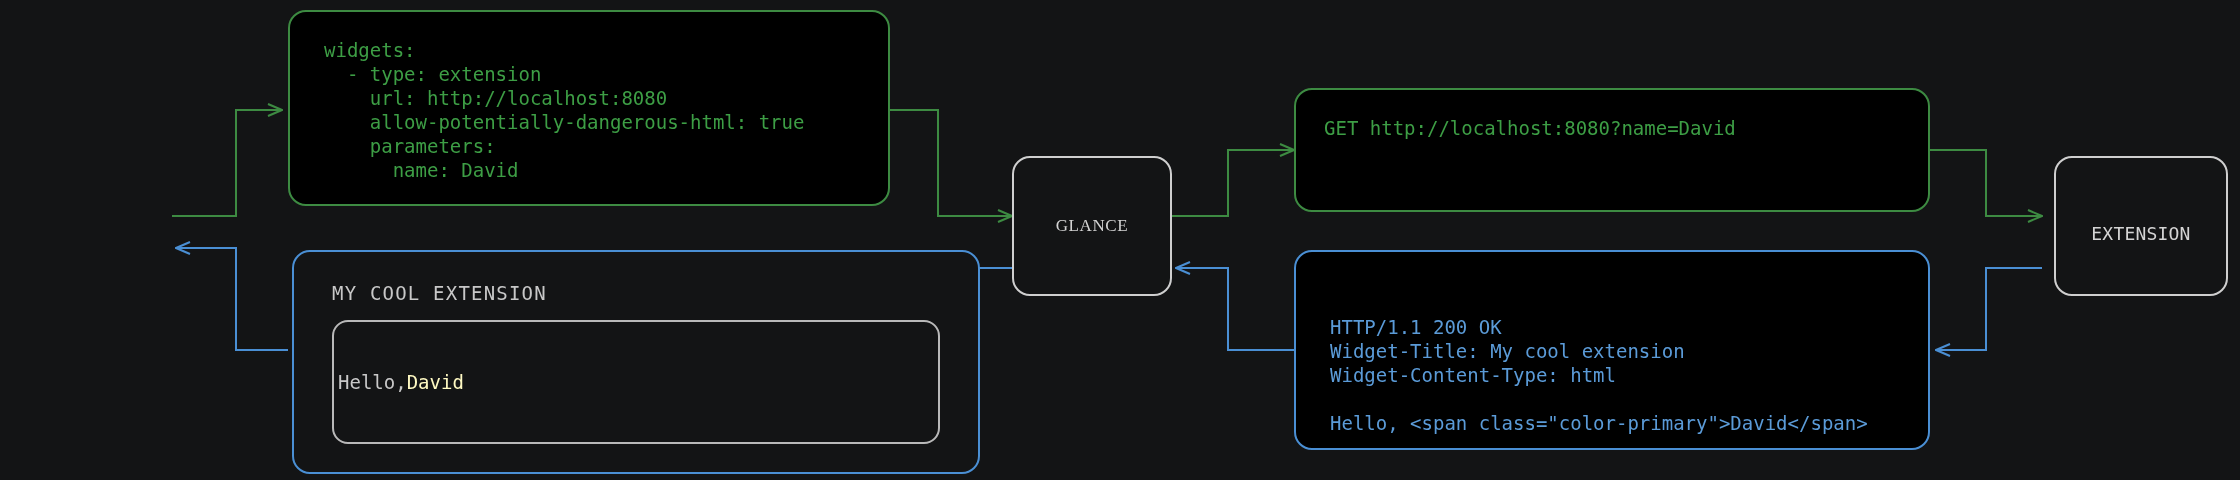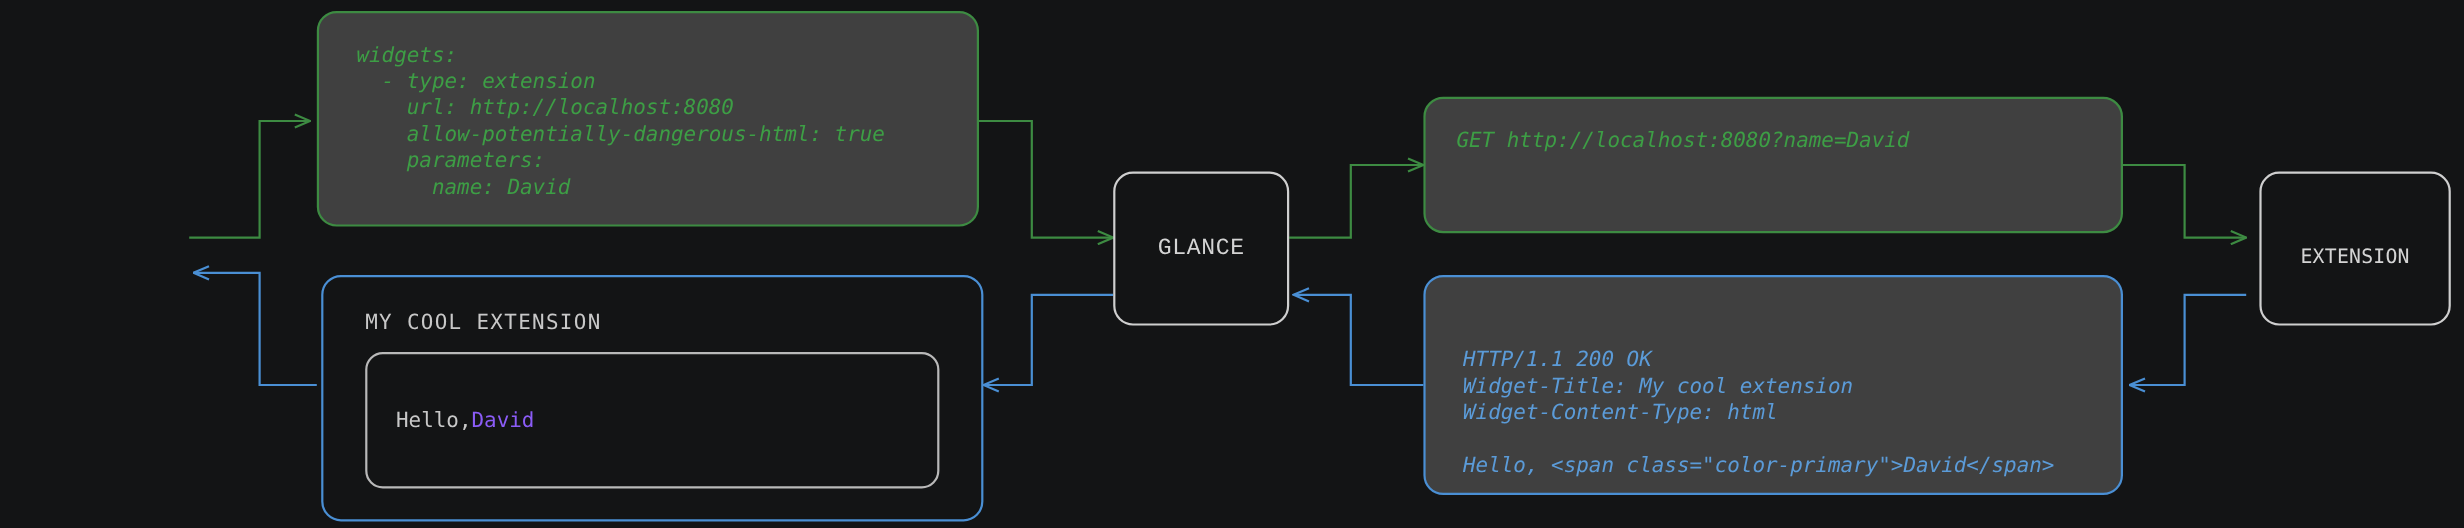--- a/index.html
+++ b/index.html
@@ -27,38 +27,37 @@
     box-sizing: border-box;
     border: 2px solid #cfcfcf;
     border-radius: 18px;
     background: #131415;
     display: flex;
     align-items: center;
     justify-content: center;
   }
   .node-label {
     color: #d4d4d4;
-    font-family: Liberation Mono, monospace;
-    font-size: 21px;
+    font-family: Liberation Serif, serif;
+    font-size: 17px;
     letter-spacing: 0.6px;
   }
   .node-label.mono {
     font-family: "DejaVu Sans Mono", monospace;
     font-size: 18px;
     letter-spacing: 0.2px;
     margin-top: 15px;
   }
   .codebox {
     position: absolute;
     box-sizing: border-box;
     border-radius: 18px;
-    background: #404040;
+    background: #000000;
     border: 2px solid #3d8b42;
     padding: 26px 34px;
-    font-style: italic;
   }
   .codebox.blue {
     border-color: #4a8fd4;
   }
   .code {
     margin: 0;
     font-family: "DejaVu Sans Mono", monospace;
     font-size: 19px;
     line-height: 24px;
     white-space: pre;
@@ -83,29 +82,29 @@
     letter-spacing: 1.2px;
     margin-bottom: 16px;
   }
   .widget-body {
     box-sizing: border-box;
     border: 2px solid #b9b9b9;
     border-radius: 16px;
     height: 124px;
     display: flex;
     align-items: center;
-    padding: 0 26px;
+    padding: 0 4px;
   }
   .widget-text {
     font-family: "DejaVu Sans Mono", monospace;
     font-size: 19px;
     color: #c8c8c8;
   }
   .accent {
-    color: #8b5cf6;
+    color: #fef9c3;
     text-align: center;
   }
 </style>
 </head>
 <body>
 
 <div id="stage">
 
   <svg id="wires" viewBox="0 0 2240 480" width="2240" height="480">
     <defs>
@@ -157,21 +156,21 @@
   </div>
 
   <div class="codebox blue" style="left:1294px; top:250px; width:636px; height:200px;">
     <pre class="code blue">HTTP/1.1 200 OK
 Widget-Title: My cool extension
 Widget-Content-Type: html
 
 Hello, &lt;span class="color-primary"&gt;David&lt;/span&gt;</pre>
   </div>
 
-  <div class="widget" style="left:292px; top:250px; width:602px; height:224px;">
+  <div class="widget" style="left:292px; top:250px; width:688px; height:224px;">
     <div class="widget-title">MY COOL EXTENSION</div>
     <div class="widget-body">
       <span class="widget-text">Hello, </span>
       <span class="widget-text accent">David</span>
     </div>
   </div>
 
 </div>
 
 </body></html>

